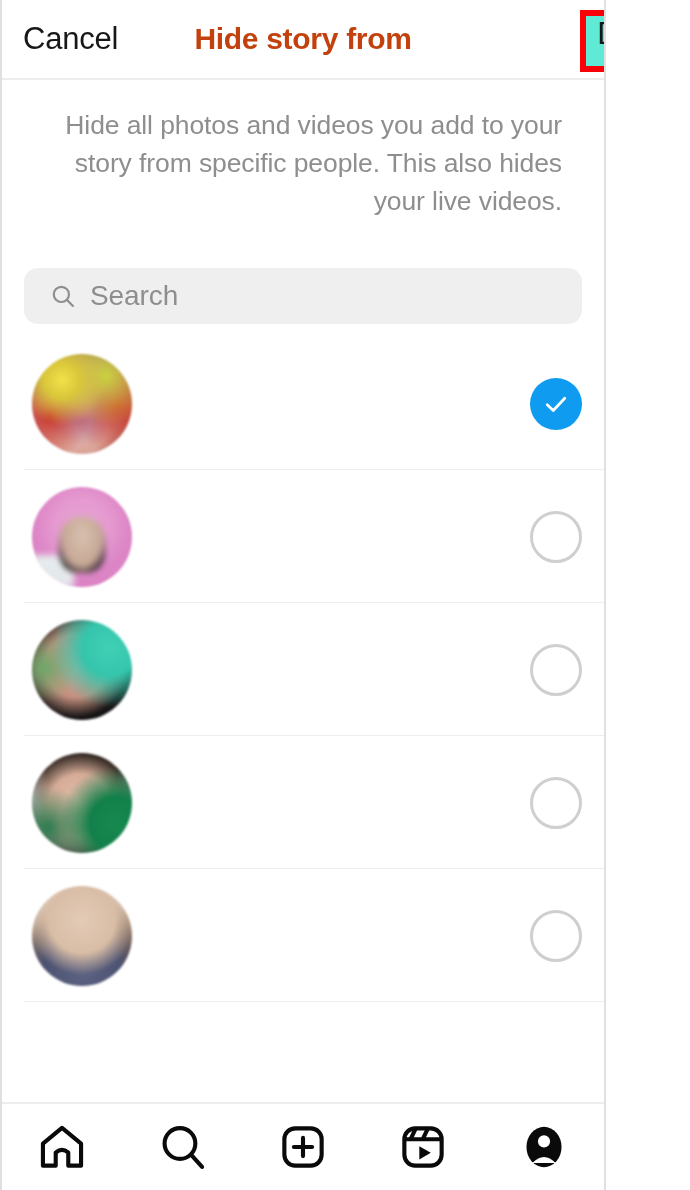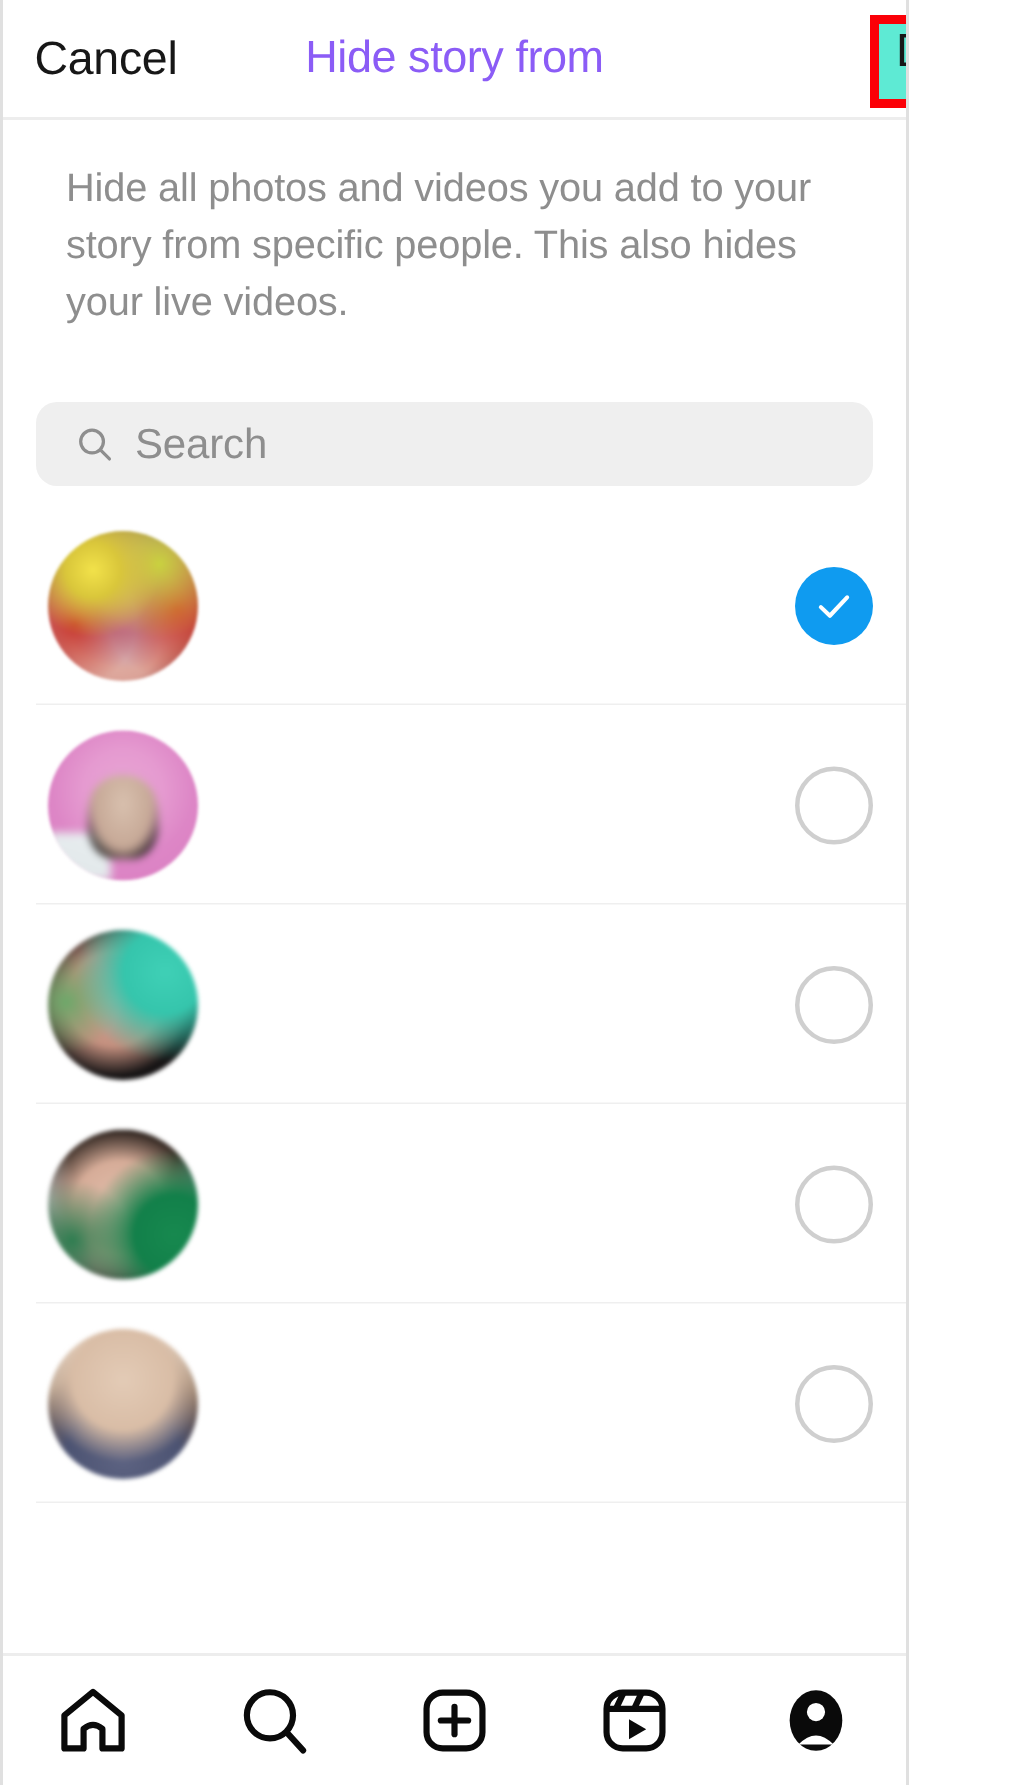--- a/index.html
+++ b/index.html
@@ -40,22 +40,22 @@
     color: #171717;
     letter-spacing: -0.2px;
     padding-left: 21px;
     white-space: nowrap;
   }
   .hdr-title {
     position: absolute;
     left: 0; right: 0;
     text-align: center;
     font-size: 30px;
-    font-weight: normal;
-    color: #8b5cf6;
+    font-weight: bold;
+    color: #c2410c;
     letter-spacing: -0.3px;
   }
   .hdr-done-wrap {
     position: absolute;
     left: 578px;
     top: 10px;
     width: 108px;
     height: 62px;
     border: 6px solid #fb0007;
     box-sizing: border-box;
@@ -68,21 +68,21 @@
   .hdr-done {
     font-size: 31px;
     color: #171717;
     letter-spacing: -0.2px;
   }
 
   
   .desc {
     margin: 0;
     padding: 26px 42px 0 42px;
-    text-align: left;
+    text-align: right;
     font-size: 26.5px;
     line-height: 38px;
     color: #8e8e8e;
     letter-spacing: -0.1px;
   }
 
   
   .search-wrap {
     margin: 48px 22px 0 22px;
     height: 56px;

